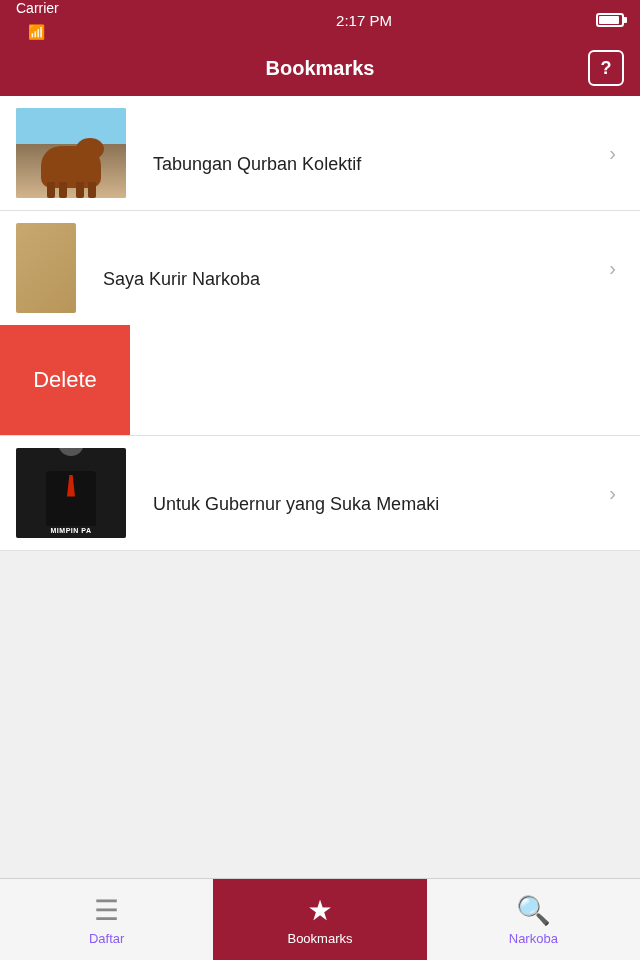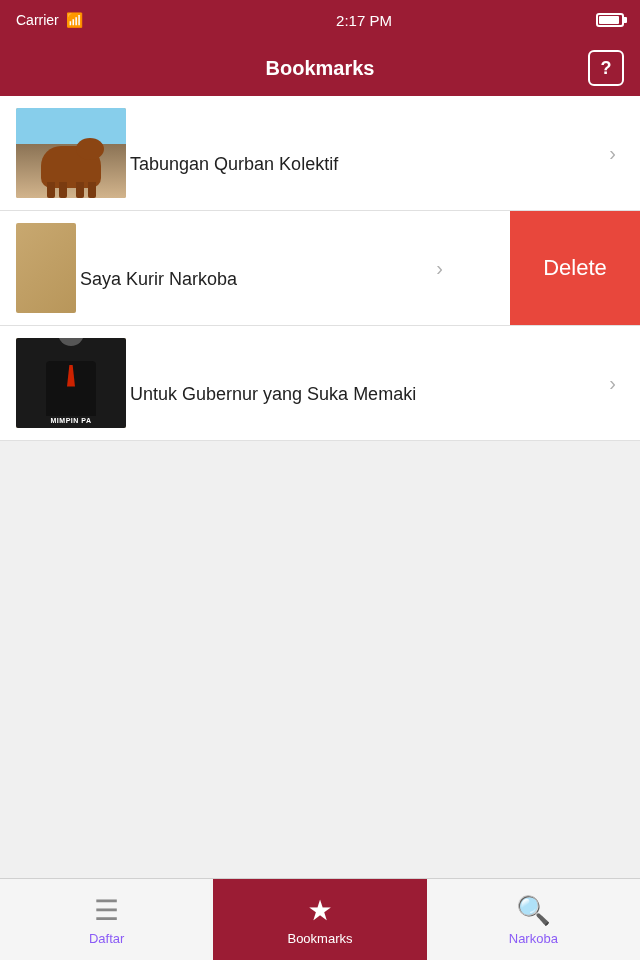--- a/index.html
+++ b/index.html
@@ -19,21 +19,21 @@
       height: 40px;
       background: #9b1c34;
       display: flex;
       align-items: center;
       justify-content: space-between;
       padding: 0 16px;
       color: white;
       font-size: 14px;
       font-weight: 500;
     }
-    .status-left { display: flex; align-items: center; gap: 8px; }
+    .status-left { display: flex; align-items: center; gap: 8px; flex-direction: column; }
     .status-center { position: absolute; left: 50%; transform: translateX(-50%); font-size: 15px; font-weight: 500; margin-left: 44px; }
     .status-right { display: flex; align-items: center; gap: 4px; }
     .wifi-icon { font-size: 14px; }
     .battery {
       width: 28px; height: 14px;
       border: 2px solid white;
       border-radius: 3px;
       position: relative;
       display: inline-flex;
       align-items: center;
@@ -198,21 +198,21 @@
       right: 0;
       text-align: center;
       font-size: 7px;
       color: white;
       font-weight: bold;
       letter-spacing: 0.5px;
     }
 
     .item-text {
       flex: 1;
-      padding: 0 4px;
+      padding: 0 27px;
       font-size: 18px;
       font-weight: 400;
       color: #222;
       line-height: 1.4;
       margin-top: 23px;
     }
 
     .chevron {
       color: #b0b0b0;
       font-size: 20px;
@@ -227,27 +227,26 @@
       font-size: 22px;
       font-weight: 500;
       width: 130px;
       min-height: 110px;
       display: flex;
       align-items: center;
       justify-content: center;
       flex-shrink: 0;
       cursor: pointer;
       border: none;
-      margin-left: 43px;
     }
 
     
     .list-item-swipe {
       display: flex;
-      flex-direction: row;
+      flex-direction: column;
       width: 100%;
       min-height: 110px;
       border-bottom: 1px solid #e0e0e0;
       overflow: hidden;
     }
     .list-item-swipe-inner {
       display: flex;
       align-items: center;
       flex: 1;
       padding: 12px 16px;

